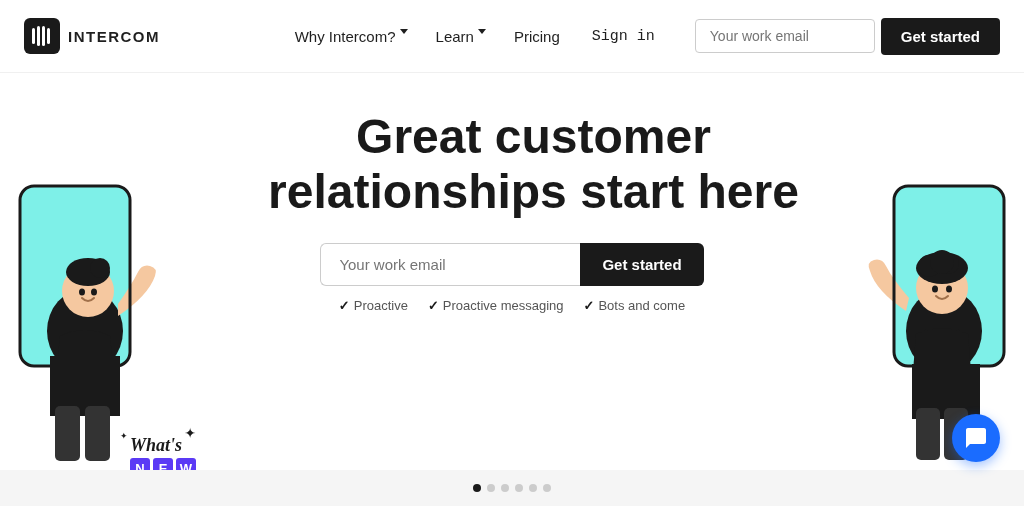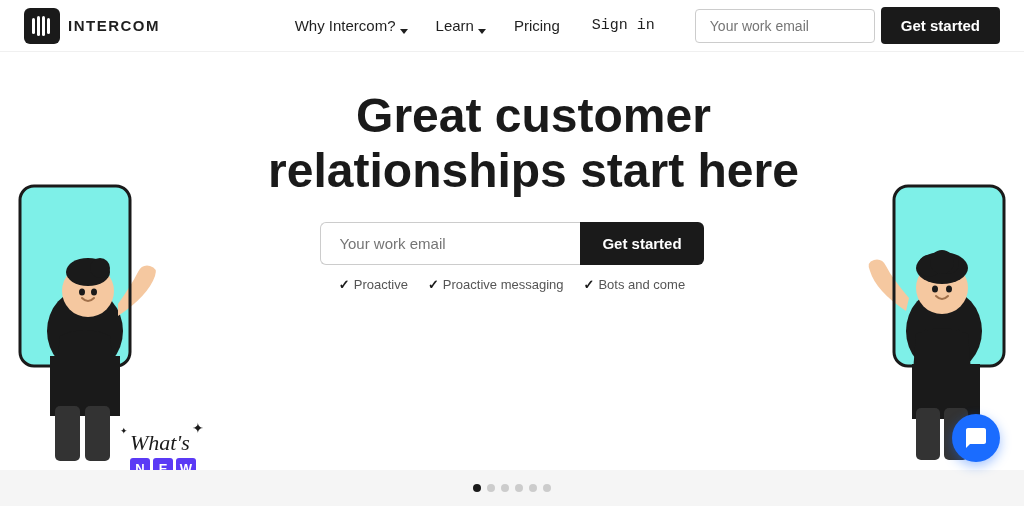--- a/index.html
+++ b/index.html
@@ -10,21 +10,21 @@
       height: 506px;
       overflow: hidden;
       position: relative;
     }
 
     
     nav {
       display: flex;
       align-items: center;
       padding: 0 24px;
-      height: 52px;
+      height: 73px;
       border-bottom: 1px solid #f0f0f0;
       position: relative;
       z-index: 10;
       background: #fff;
     }
     .nav-logo {
       display: flex;
       align-items: center;
       gap: 8px;
       margin-right: auto;
@@ -44,21 +44,21 @@
       align-items: center;
       gap: 4px;
       margin-right: 24px;
     }
     .nav-link {
       font-size: 15px;
       color: #1f1f1f;
       padding: 8px 12px;
       cursor: pointer;
       display: flex;
-      align-items: flex-end;
+      align-items: flex-start;
       gap: 4px;
       font-weight: 500;
     }
     .chevron-down {
       display: inline-block;
       width: 0;
       height: 0;
       border-left: 4px solid transparent;
       border-right: 4px solid transparent;
       border-top: 5px solid #1f1f1f;
@@ -390,21 +390,21 @@
     <rect x="40" y="10" width="110" height="180" rx="14" fill="none" stroke="#1a1a1a" stroke-width="3"></rect>
 
     <rect x="58" y="188" width="68" height="55" rx="0" fill="#1a1a1a"></rect>
     <rect x="62" y="232" width="24" height="52" rx="5" fill="#333"></rect>
     <rect x="90" y="232" width="24" height="52" rx="5" fill="#333"></rect>
   </svg>
 </div>
 
 <div class="whats-new">
   <div style="position:relative; display:inline-block;">
-    <span class="whats-new-text" style="font-size:22px; font-weight:400; font-style:italic; font-family: Georgia, serif;">What's</span>
+    <span class="whats-new-text" style="font-size:18px; font-weight:700; font-style:italic; font-family: Georgia, serif;">What's</span>
     
     <span style="position:absolute; top:-10px; right:-14px; font-size:14px; color:#1a1a1a;">✦</span>
     <span style="position:absolute; top:-4px; left:-10px; font-size:9px; color:#1a1a1a;">✦</span>
   </div>
   <div class="new-badge">
     <span class="new-badge-letter">N</span>
     <span class="new-badge-letter">E</span>
     <span class="new-badge-letter">W</span>
   </div>
 </div>

